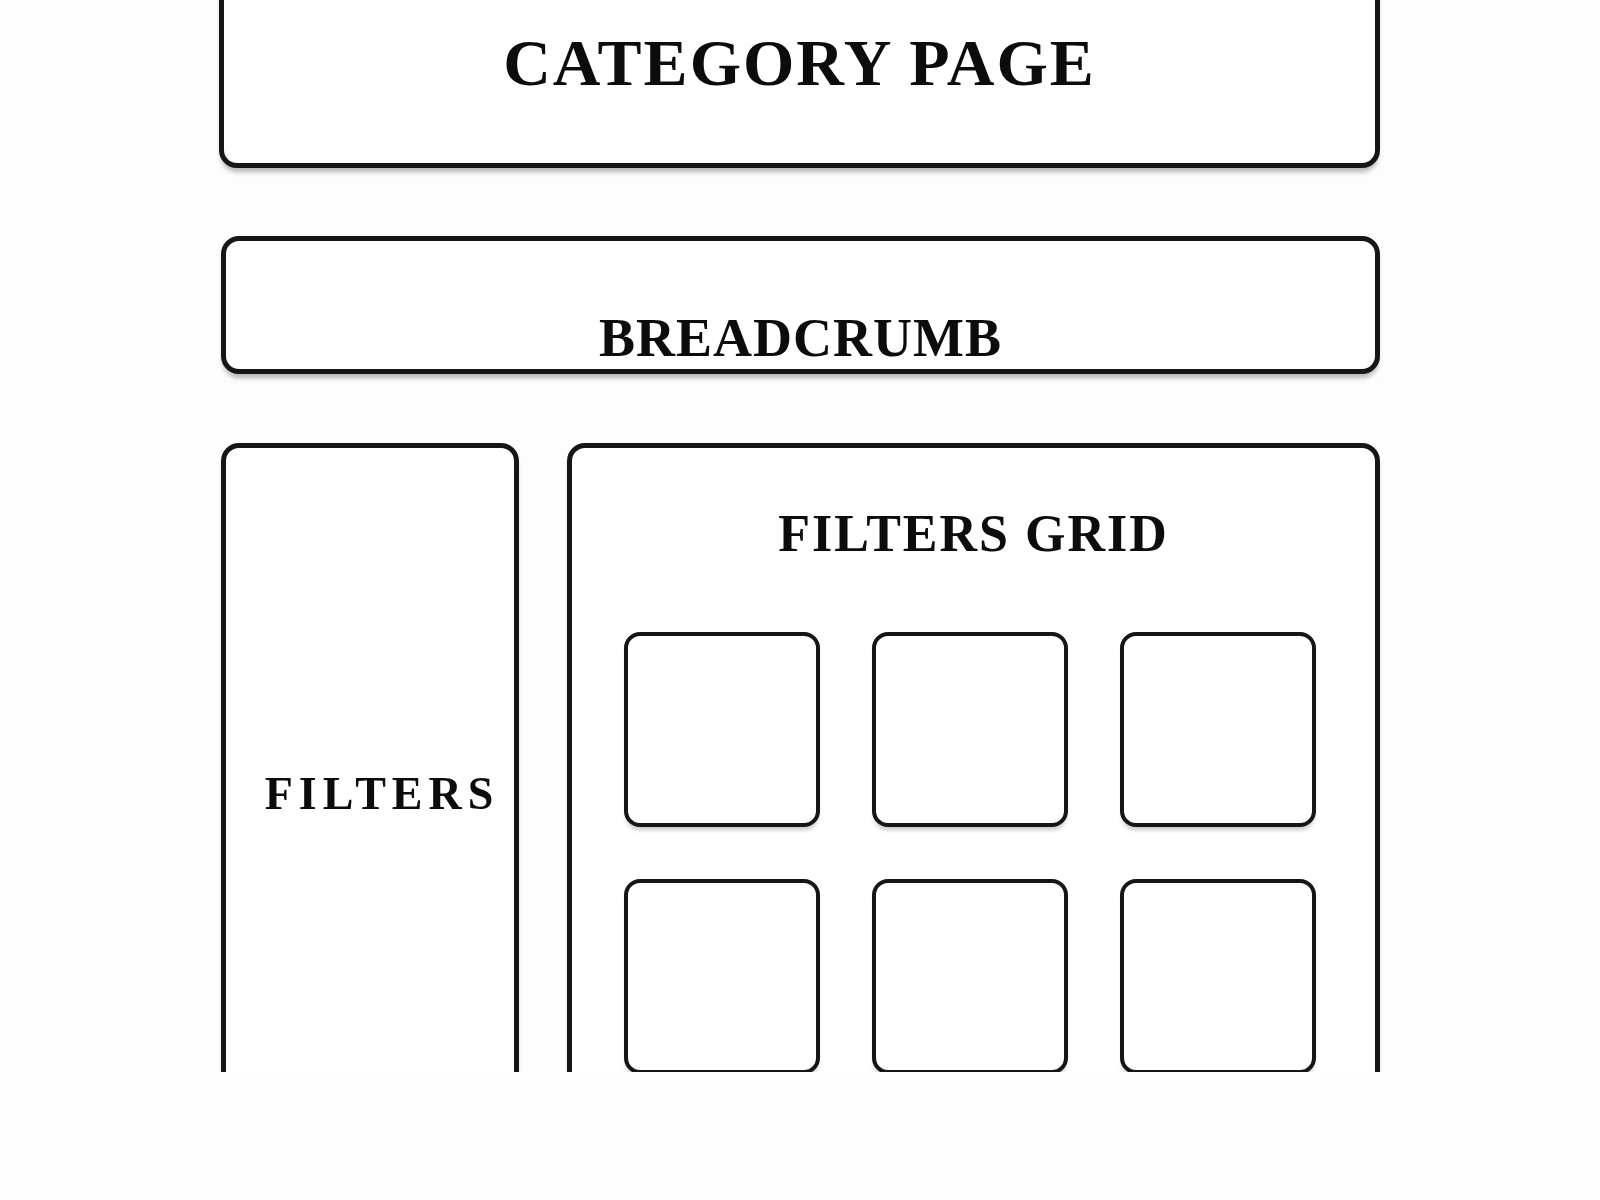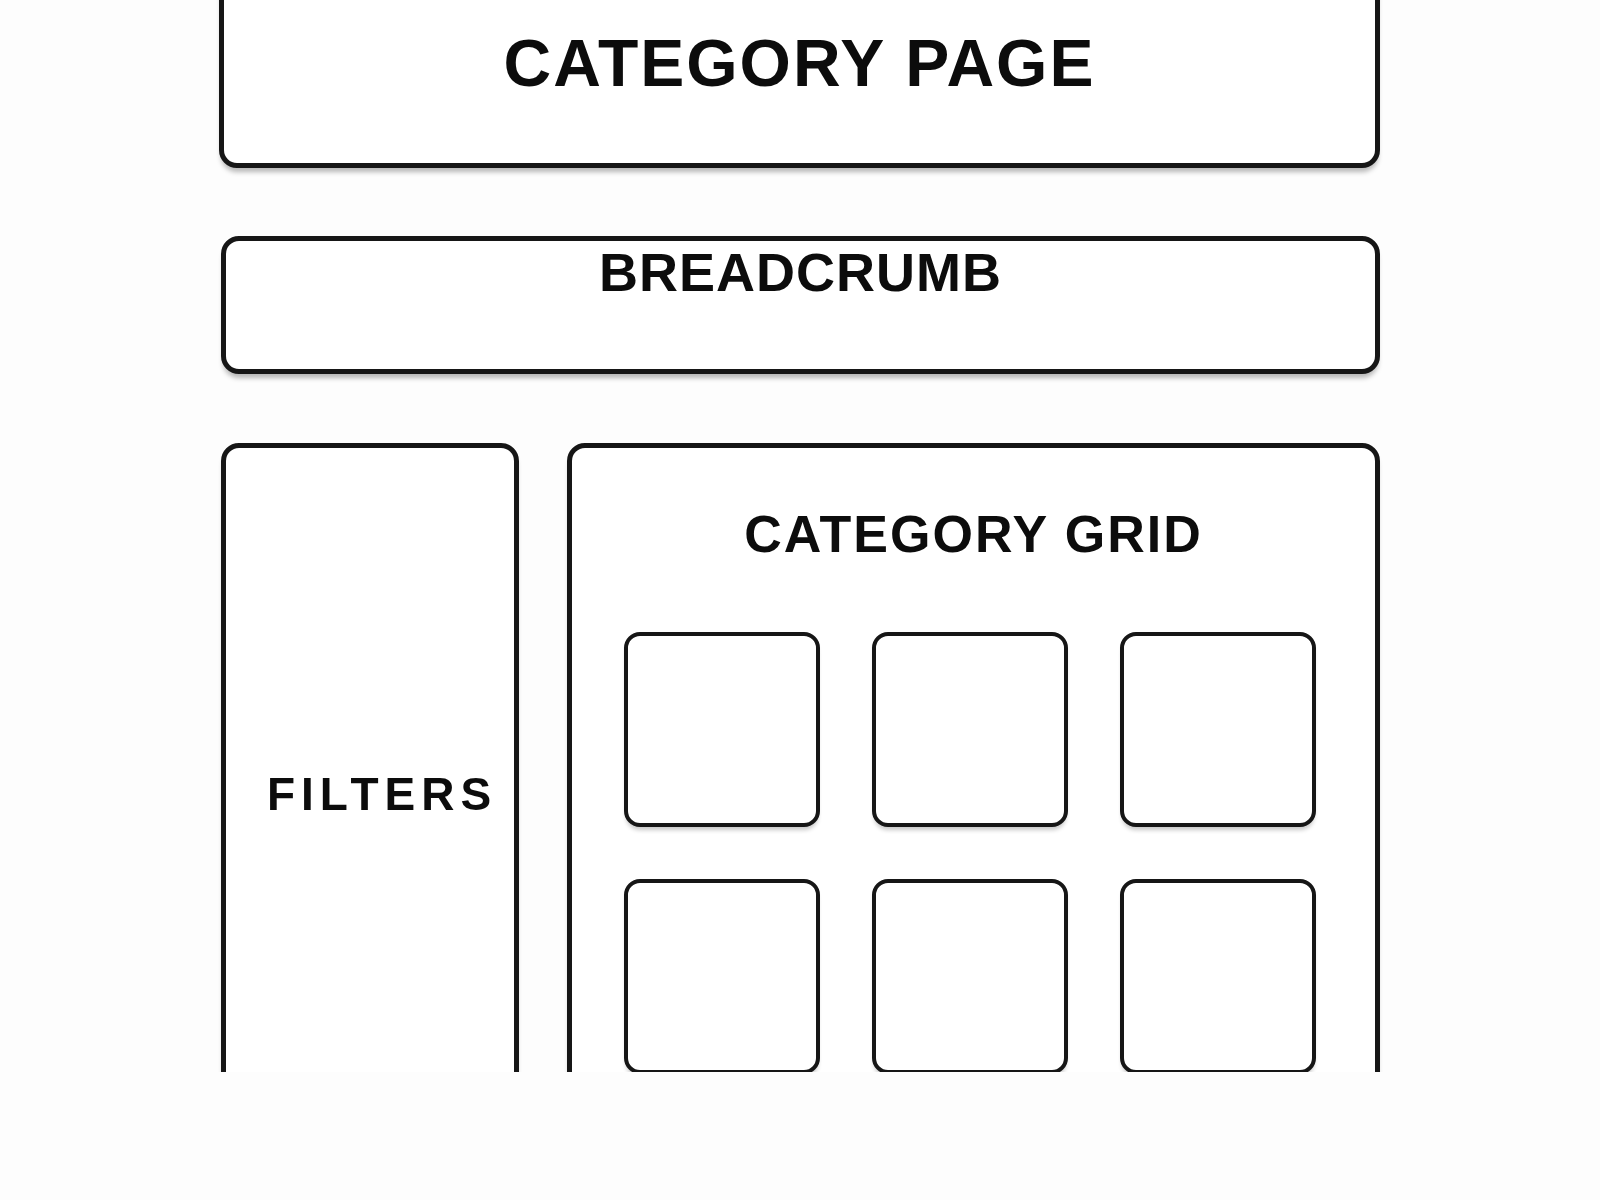--- a/index.html
+++ b/index.html
@@ -11,20 +11,21 @@
     background:var(--bg);
     font-family:"Liberation Sans","DejaVu Sans",sans-serif;
     color:var(--stroke);
   }
   .canvas{
     position:relative;
     width:1600px;
     height:1072px;
     overflow:hidden;
     background:var(--bg);
+    font-family:Liberation Serif, serif;
   }
   .wf-box{
     position:absolute;
     box-sizing:border-box;
     background:#ffffff;
     border:5px solid var(--stroke);
     border-radius:18px;
     box-shadow:0 6px 5px -2px rgba(0,0,0,0.28);
   }
   .wf-label{
@@ -36,21 +37,21 @@
   }
   
   .box-header{
     left:219px; top:-42px; width:1161px; height:210px;
     display:flex; align-items:center; justify-content:center;
   }
   .box-header .wf-label{ font-size:66px; letter-spacing:2px; }
   
   .box-breadcrumb{
     left:221px; top:236px; width:1159px; height:138px;
-    display:flex; align-items:flex-start; justify-content:center;
+    display:flex; align-items:flex-end; justify-content:center;
   }
   .box-breadcrumb .wf-label{ font-size:54px; letter-spacing:1px; }
   
   .box-filters{
     left:221px; top:443px; width:298px; height:772px;
   }
   .box-filters .wf-label{
     position:absolute; left:0; right:0; top:319px;
     text-align:center; font-size:46px; letter-spacing:6px;padding-left:24px;
   }
@@ -90,21 +91,21 @@
 
   <div class="wf-box box-breadcrumb">
     <span class="wf-label">BREADCRUMB</span>
   </div>
 
   <div class="wf-box box-filters">
     <span class="wf-label">FILTERS</span>
   </div>
 
   <div class="wf-box box-grid">
-    <span class="wf-label">CATEGORY GRID</span>
+    <span class="wf-label">FILTERS GRID</span>
     <div class="cards">
         <div class="card"></div>
         <div class="card"></div>
         <div class="card"></div>
         <div class="card"></div>
         <div class="card"></div>
         <div class="card"></div>
       </div>
   </div>
 

